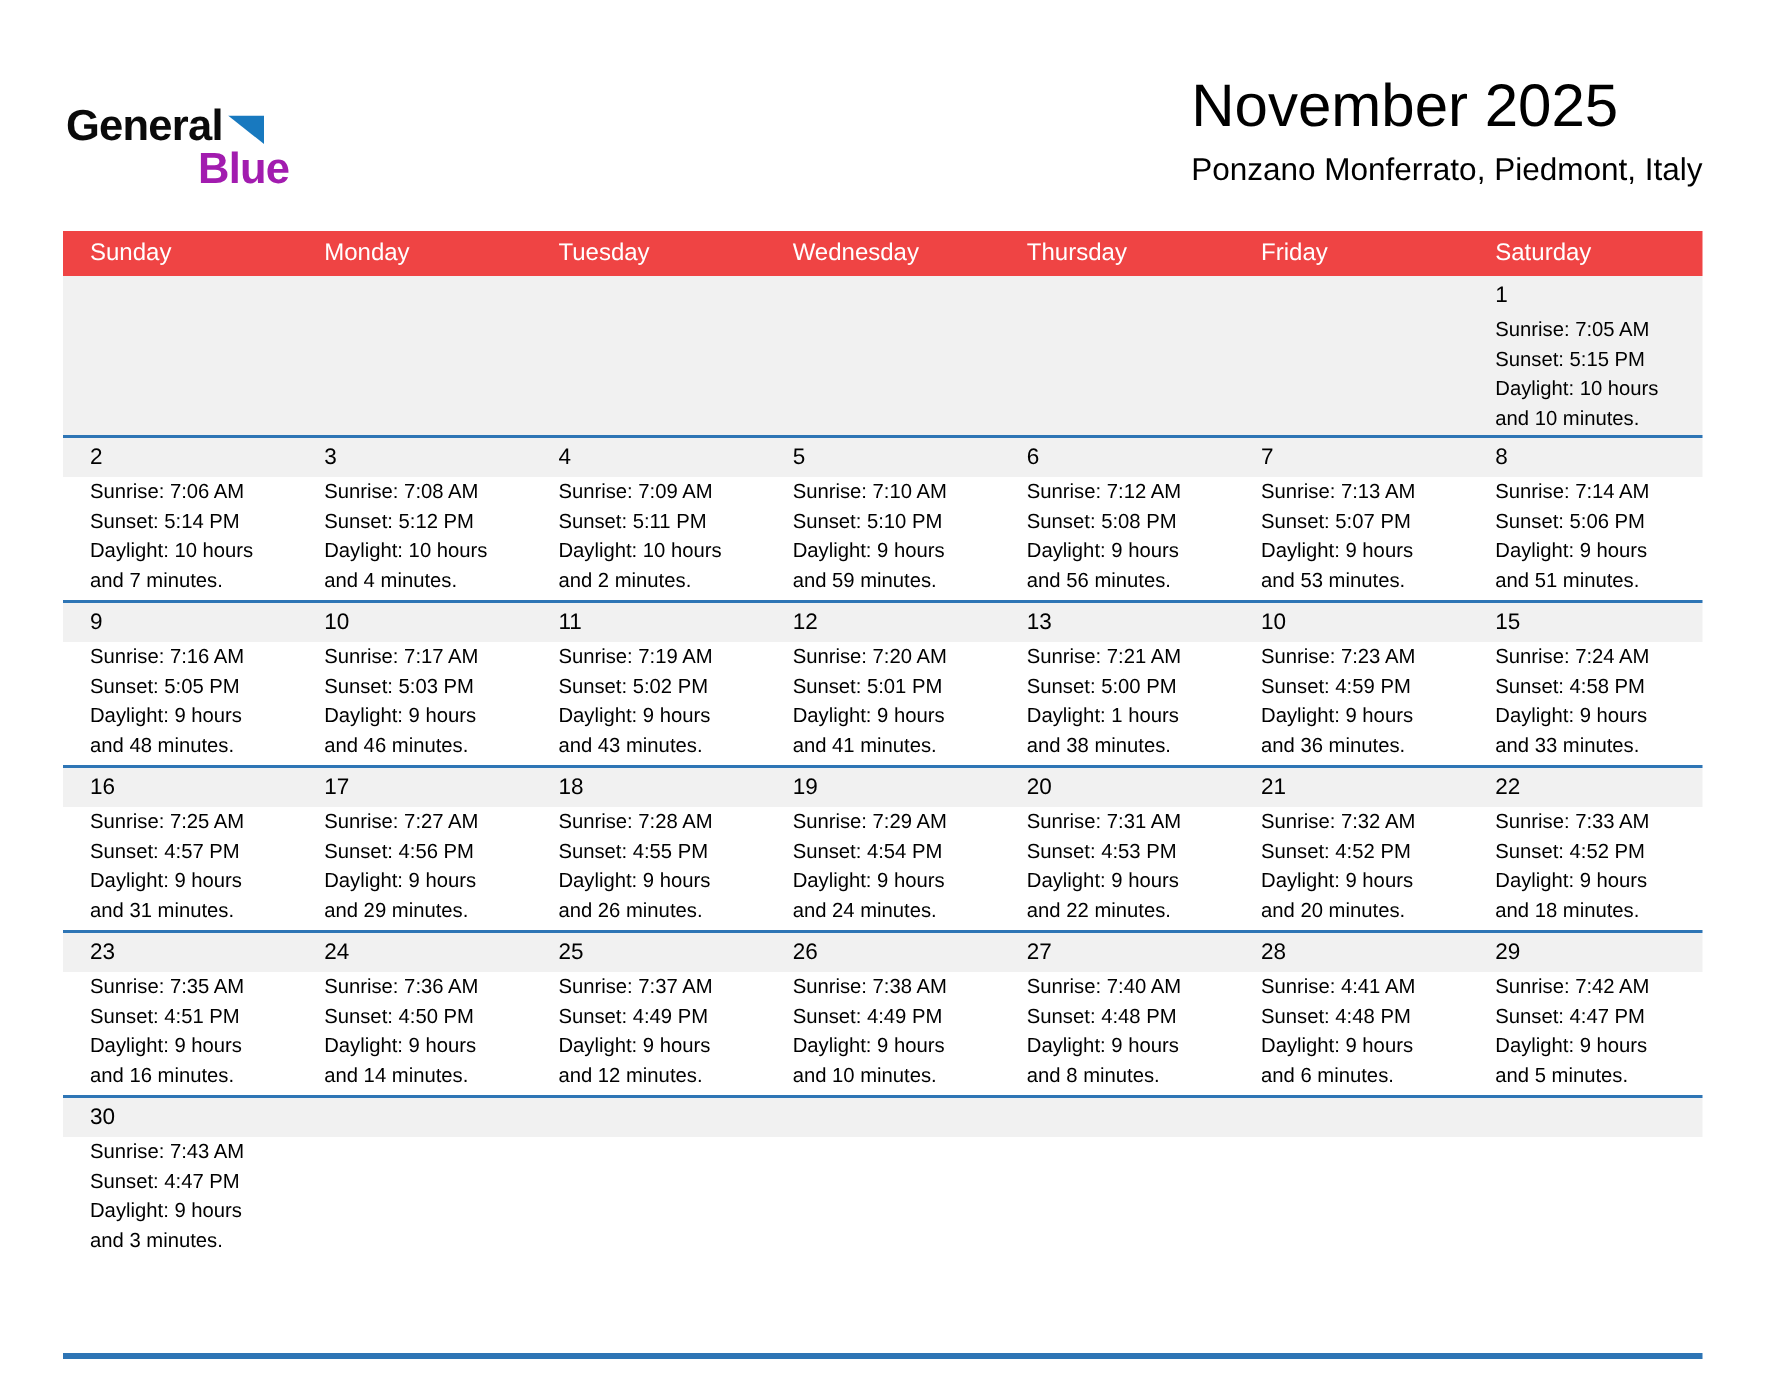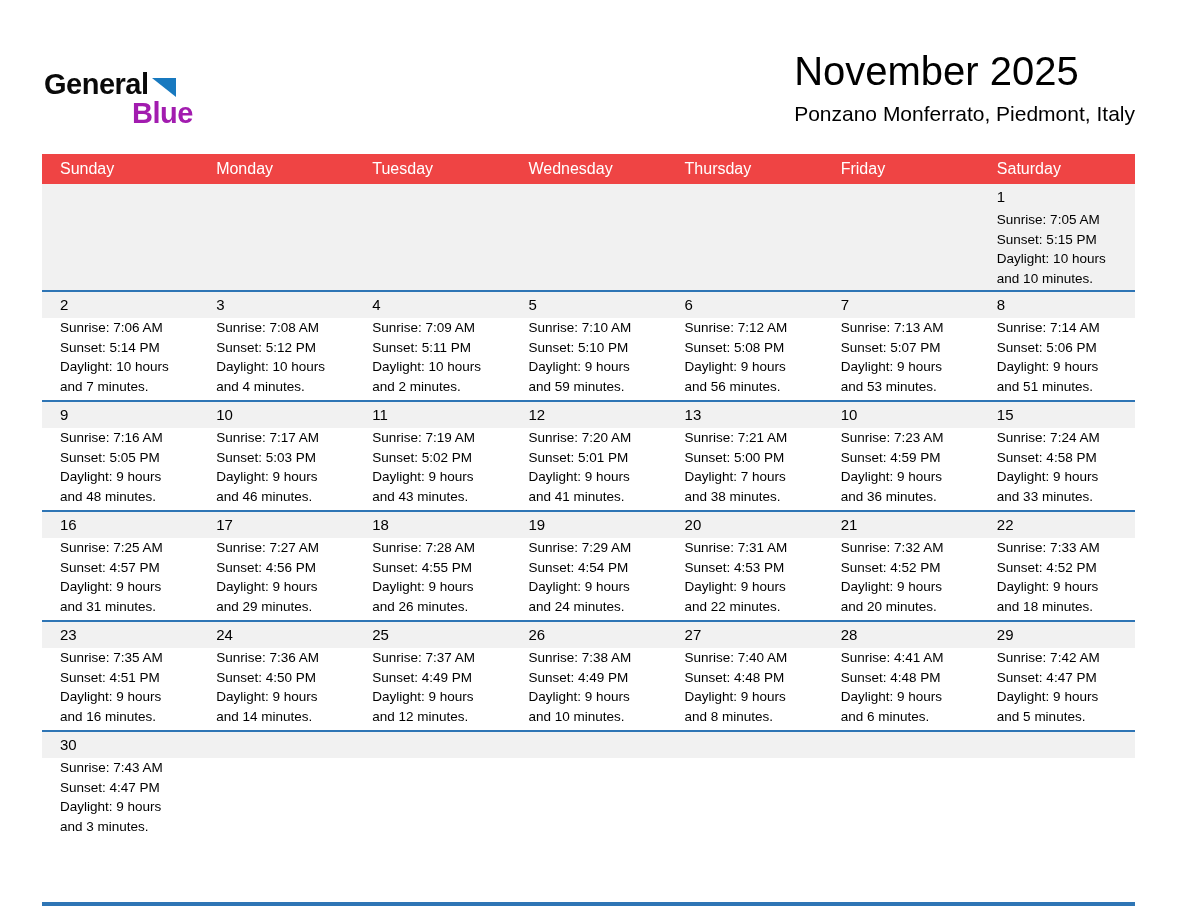--- a/index.html
+++ b/index.html
@@ -175,21 +175,21 @@
       <div class="cell">
         <div class="daynum">12</div>
         <div class="line">Sunrise: 7:20 AM</div>
         <div class="line">Sunset: 5:01 PM</div>
         <div class="line daylight">Daylight: 9 hours and 41 minutes.</div>
       </div>
       <div class="cell">
         <div class="daynum">13</div>
         <div class="line">Sunrise: 7:21 AM</div>
         <div class="line">Sunset: 5:00 PM</div>
-        <div class="line daylight">Daylight: 7 hours and 38 minutes.</div>
+        <div class="line daylight">Daylight: 1 hours and 38 minutes.</div>
       </div>
       <div class="cell">
         <div class="daynum">10</div>
         <div class="line">Sunrise: 7:23 AM</div>
         <div class="line">Sunset: 4:59 PM</div>
         <div class="line daylight">Daylight: 9 hours and 36 minutes.</div>
       </div>
       <div class="cell">
         <div class="daynum">15</div>
         <div class="line">Sunrise: 7:24 AM</div>

